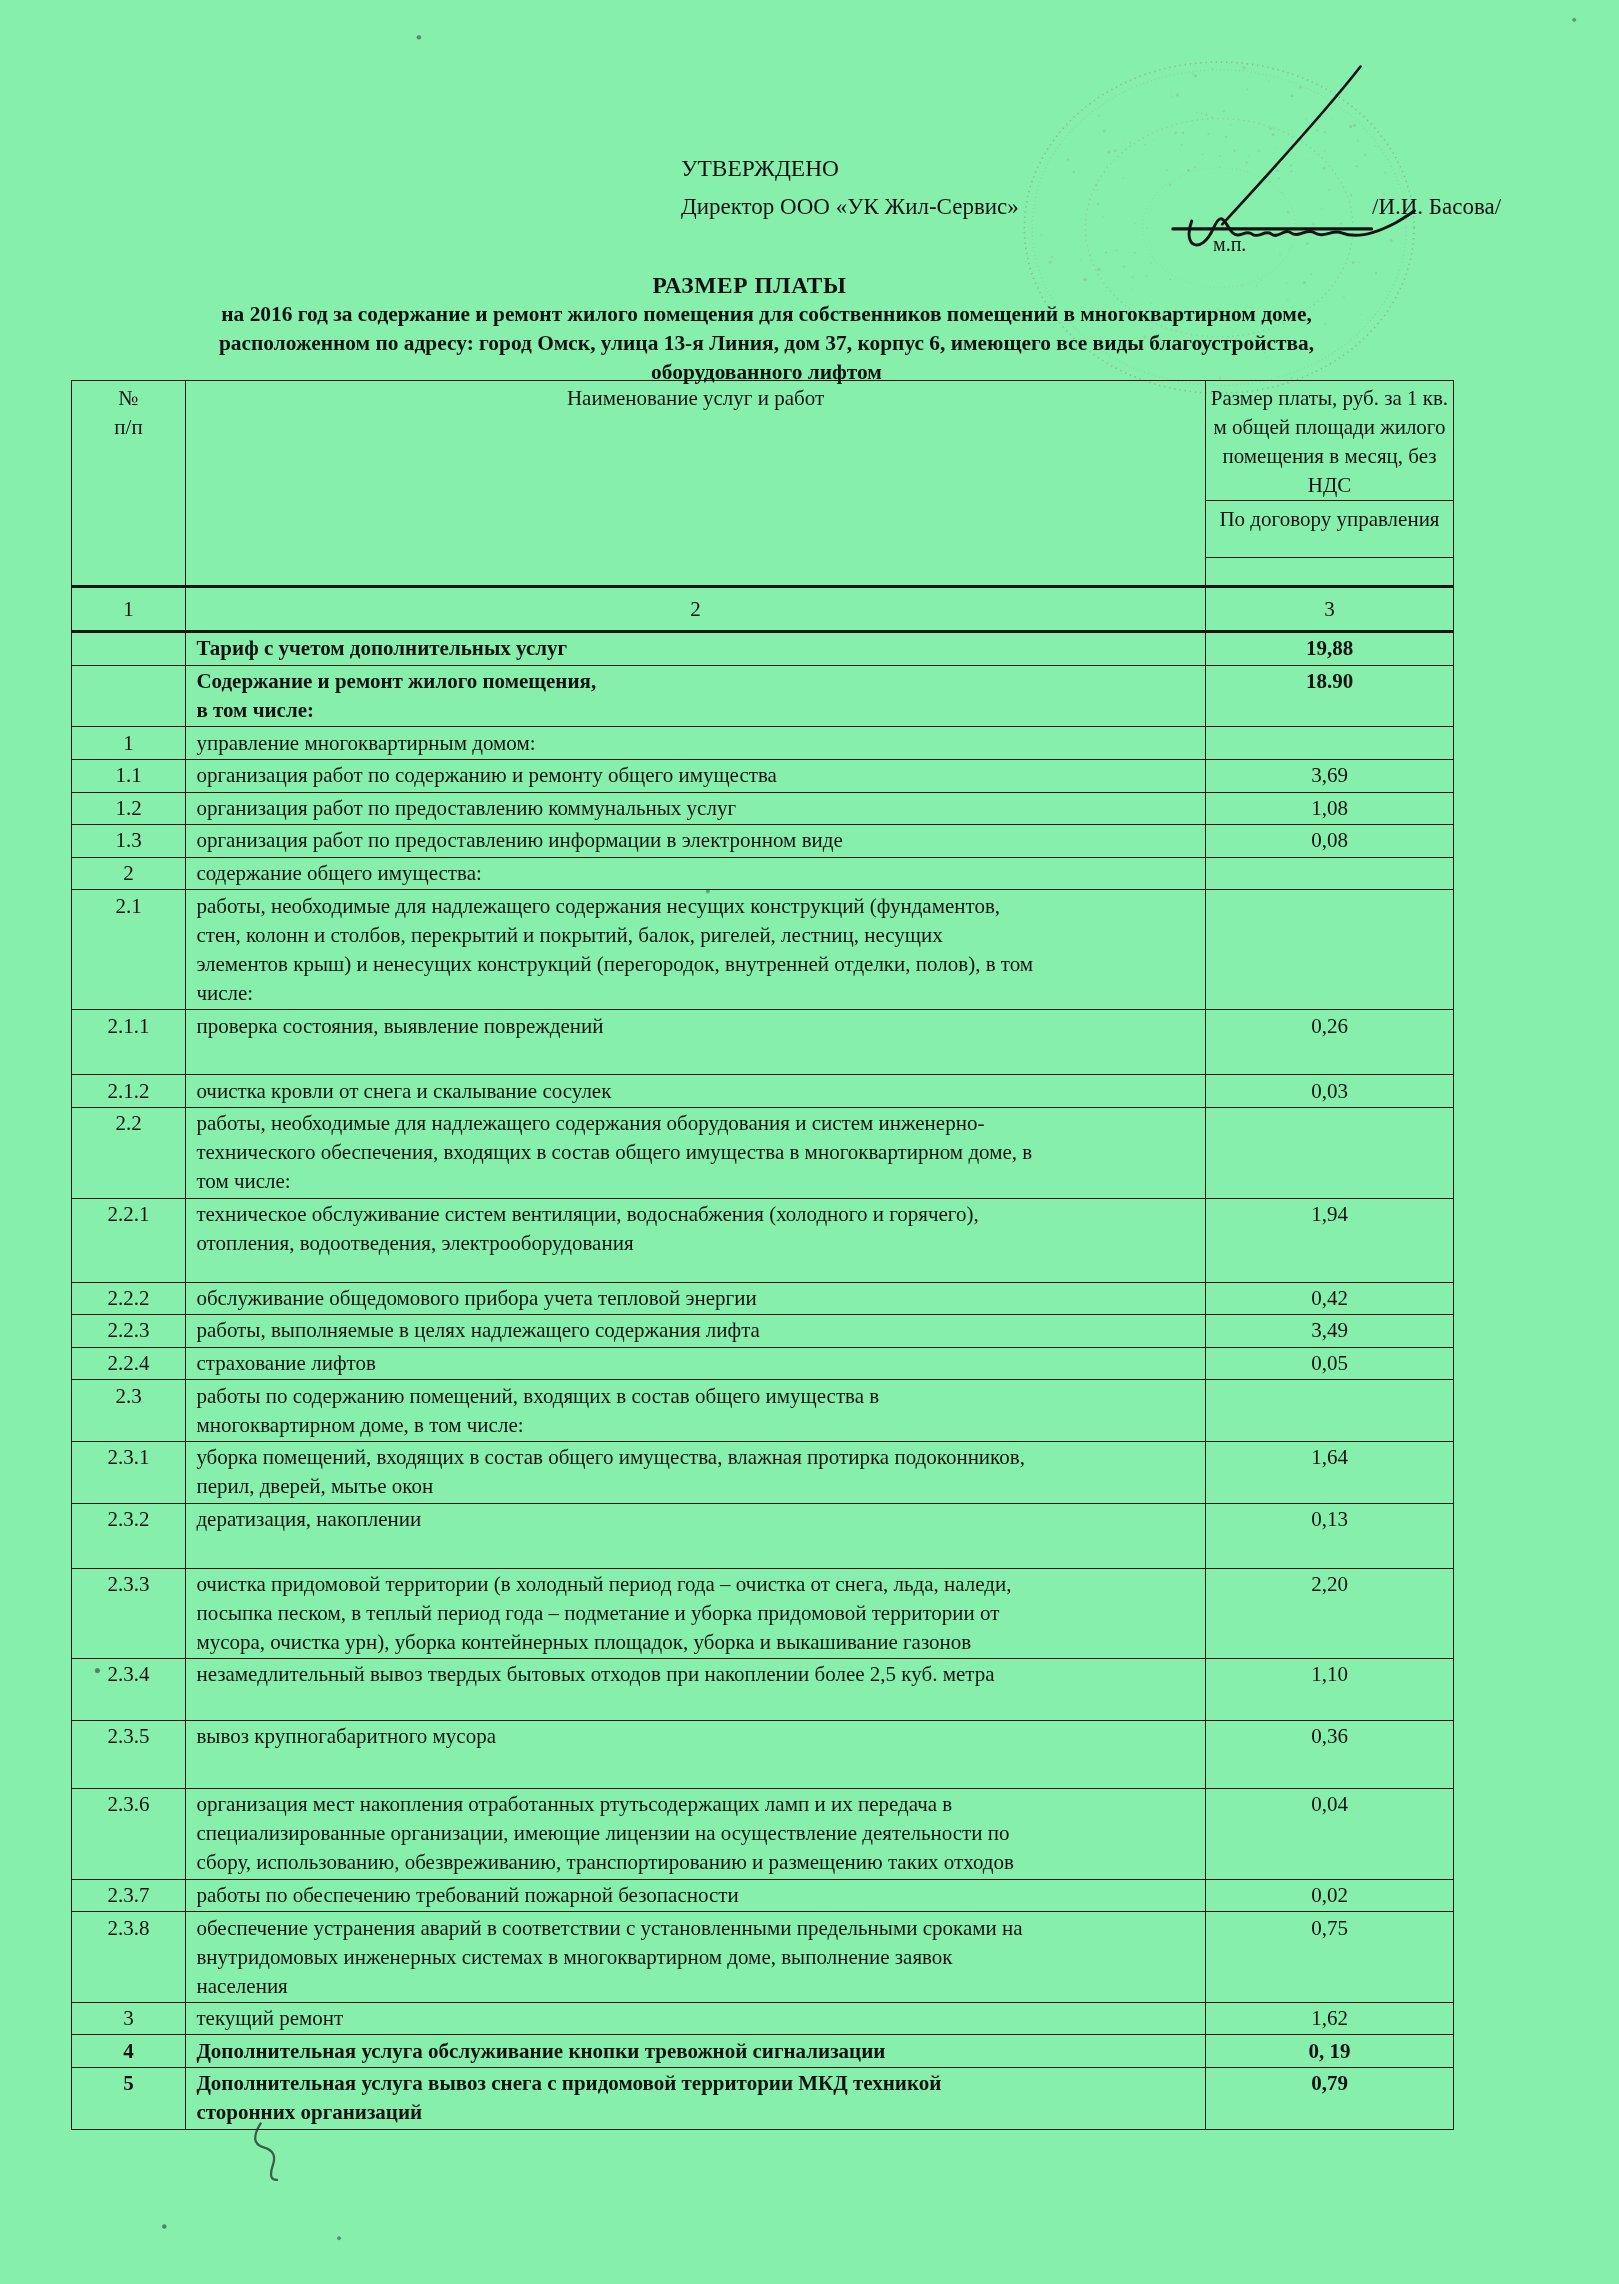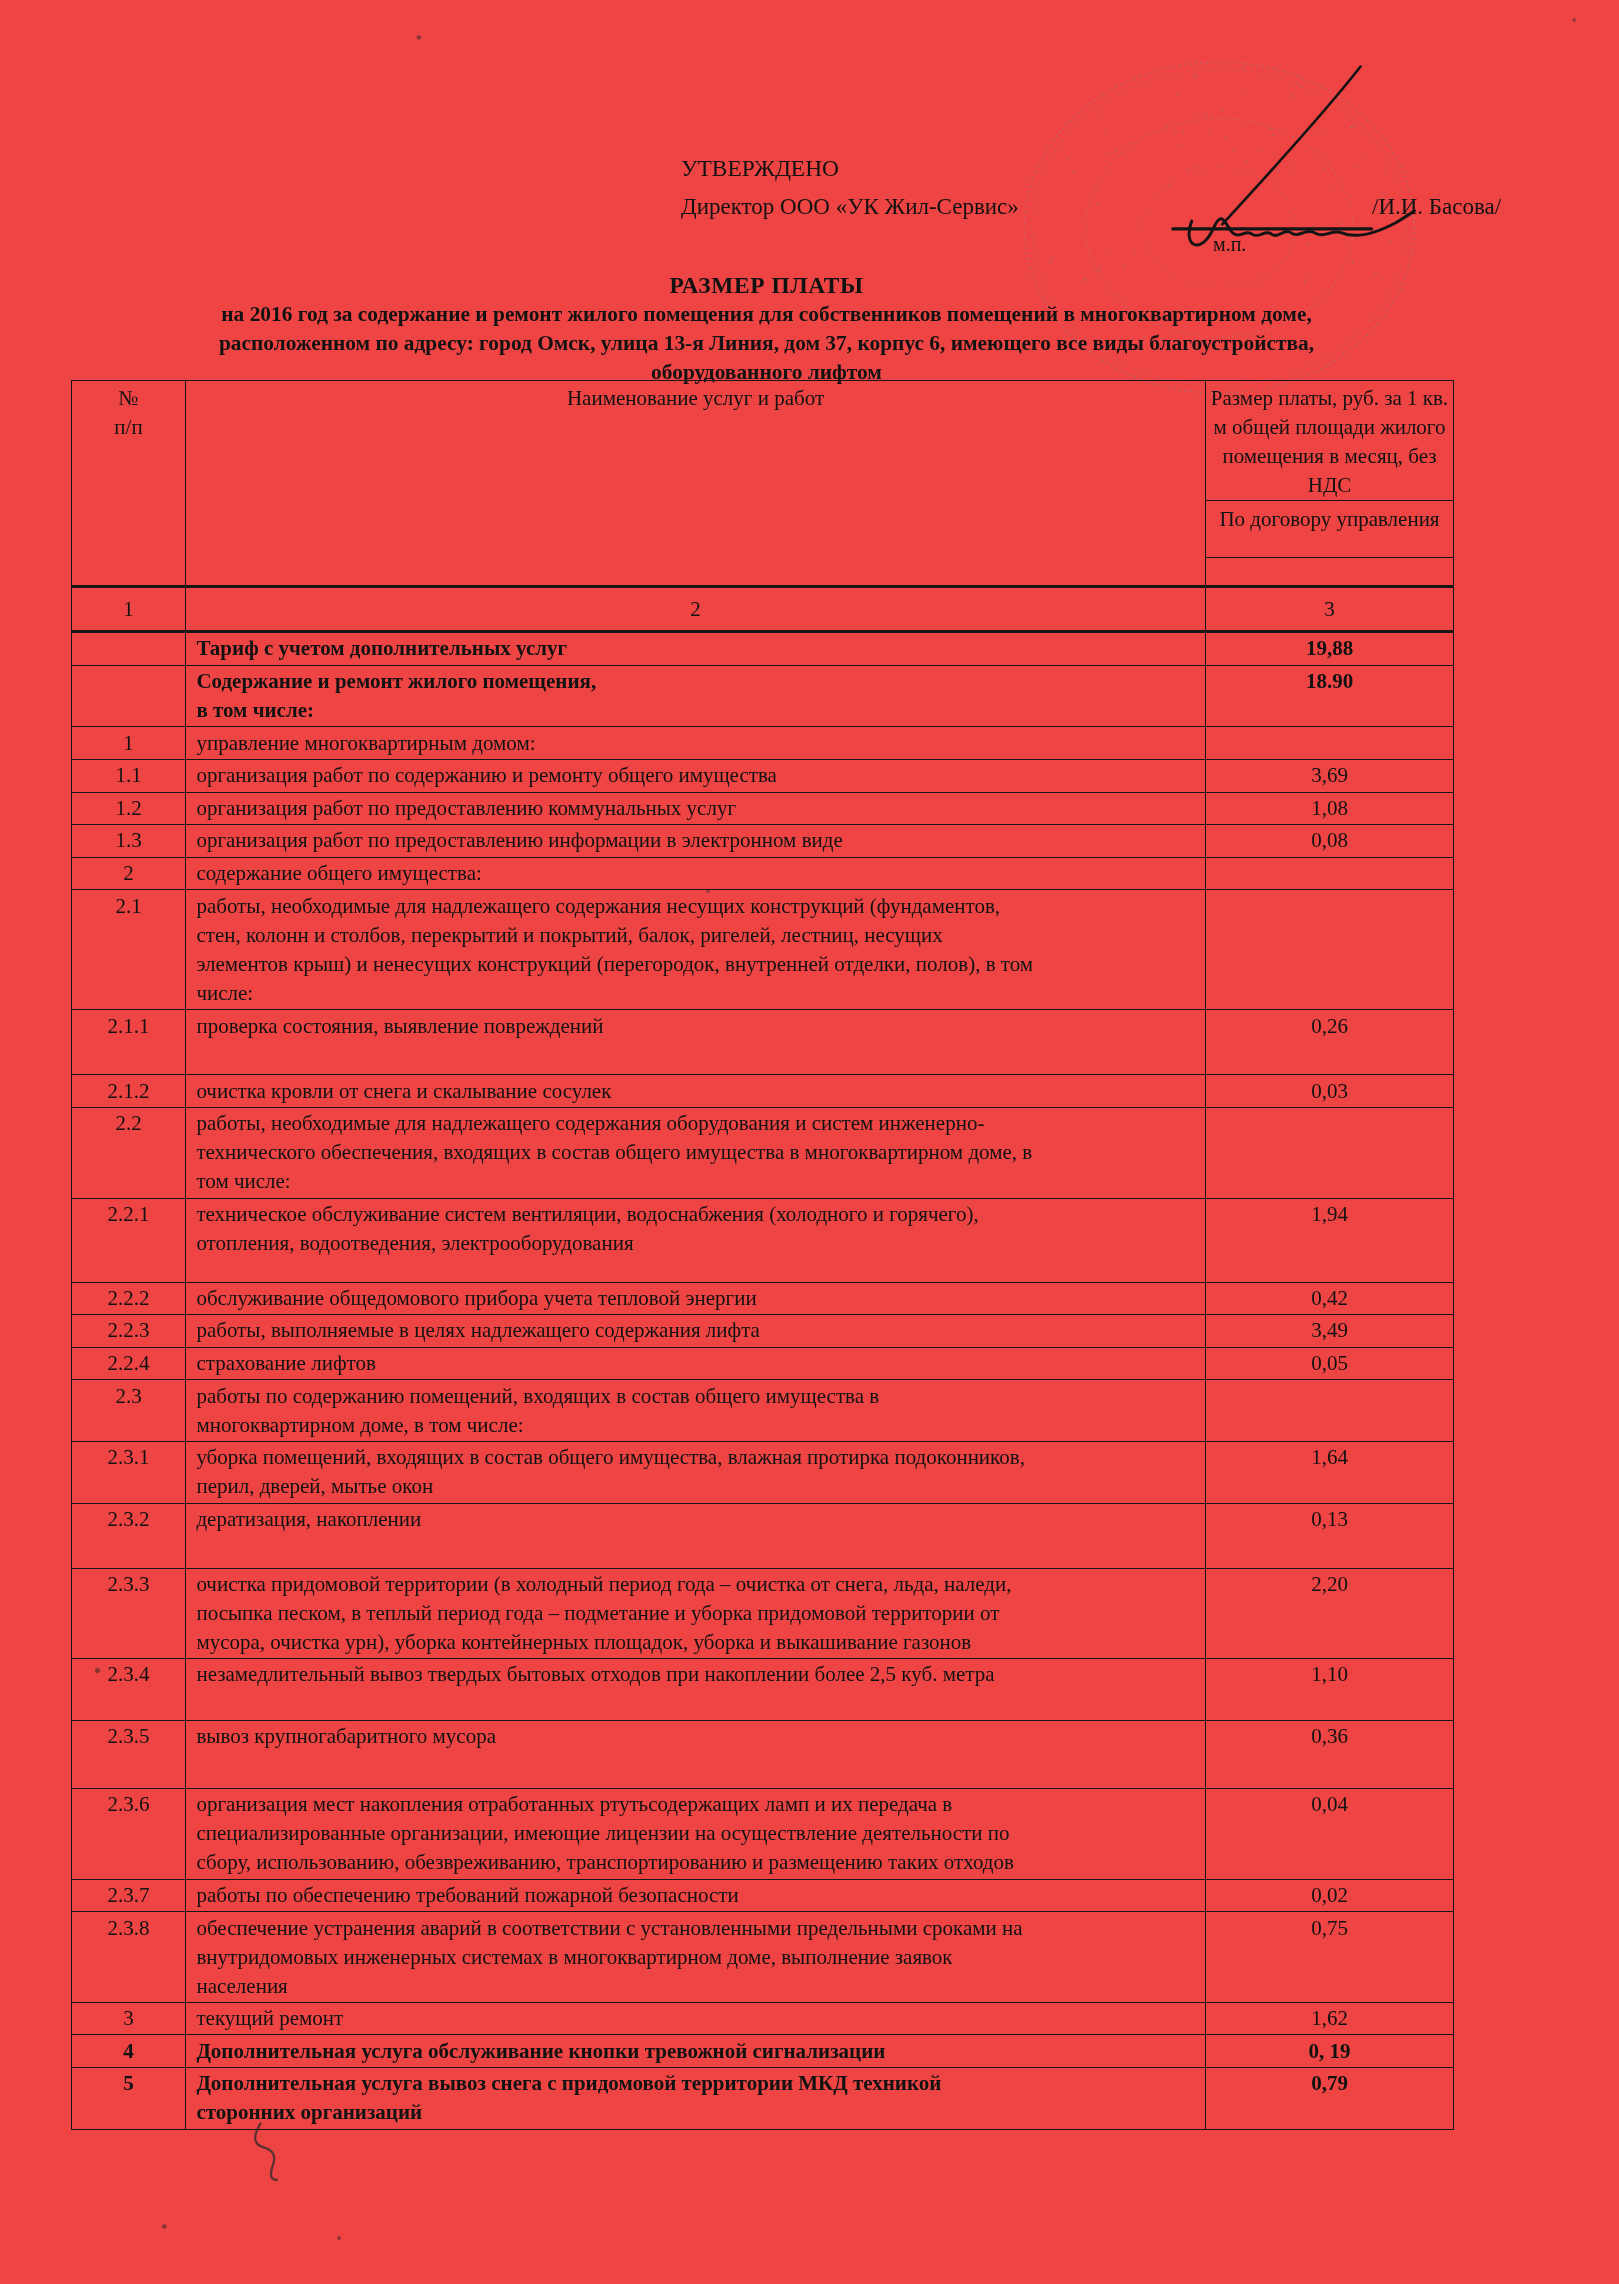--- a/index.html
+++ b/index.html
@@ -1,28 +1,28 @@
 <!DOCTYPE html>
 <html style="font-size:10.4px"><head>
 <meta charset="utf-8">
 <style>
   html,body{margin:0;padding:0;background:#e8e8e8;}
-  .page{position:relative;width:1619px;height:2284px;background:#ef4444;
+  .page{position:relative;width:1619px;height:2284px;background:#86efac;
         font-family:"Liberation Serif","DejaVu Serif",serif;color:#121212;overflow:hidden;}
   
   .approve-label{position:absolute;left:681px;top:155px;font-size:23.4px;}
   .director-label{position:absolute;left:681px;top:194px;font-size:23px;}
   .signatory{position:absolute;left:1372px;top:194px;font-size:23px;}
   .seal-abbr{position:absolute;left:1213px;top:233px;font-size:20px;text-align:center;}
   
   .stamp{position:absolute;left:1010px;top:51px;width:419px;height:354px;opacity:.55;z-index:0;}
   
   .ink{position:absolute;left:0;top:0;z-index:2;pointer-events:none;}
   
-  .doc-title{position:absolute;left:39px;top:272px;width:1455px;text-align:center;
+  .doc-title{position:absolute;left:22px;top:272px;width:1455px;text-align:center;
              font-size:23.4px;font-weight:bold;letter-spacing:0.6px;}
   .doc-subtitle{position:absolute;left:26px;top:300px;width:1481px;text-align:center;
                 font-size:21.4px;font-weight:bold;line-height:29px;white-space:pre-line;}
   
   table.tariff{position:absolute;left:71px;top:380px;width:1382px;z-index:1;
                border-collapse:collapse;table-layout:fixed;background:transparent;}
   .tariff td{border:1.9px solid #161616;vertical-align:top;font-size:21px;line-height:29px;
              padding:0.6px 3.9px;overflow:hidden;}
   .tariff td.hdr{text-align:center;white-space:pre-line;padding-top:2.6px;}
   .tariff td.num{text-align:center;padding-top:1.3px;}

